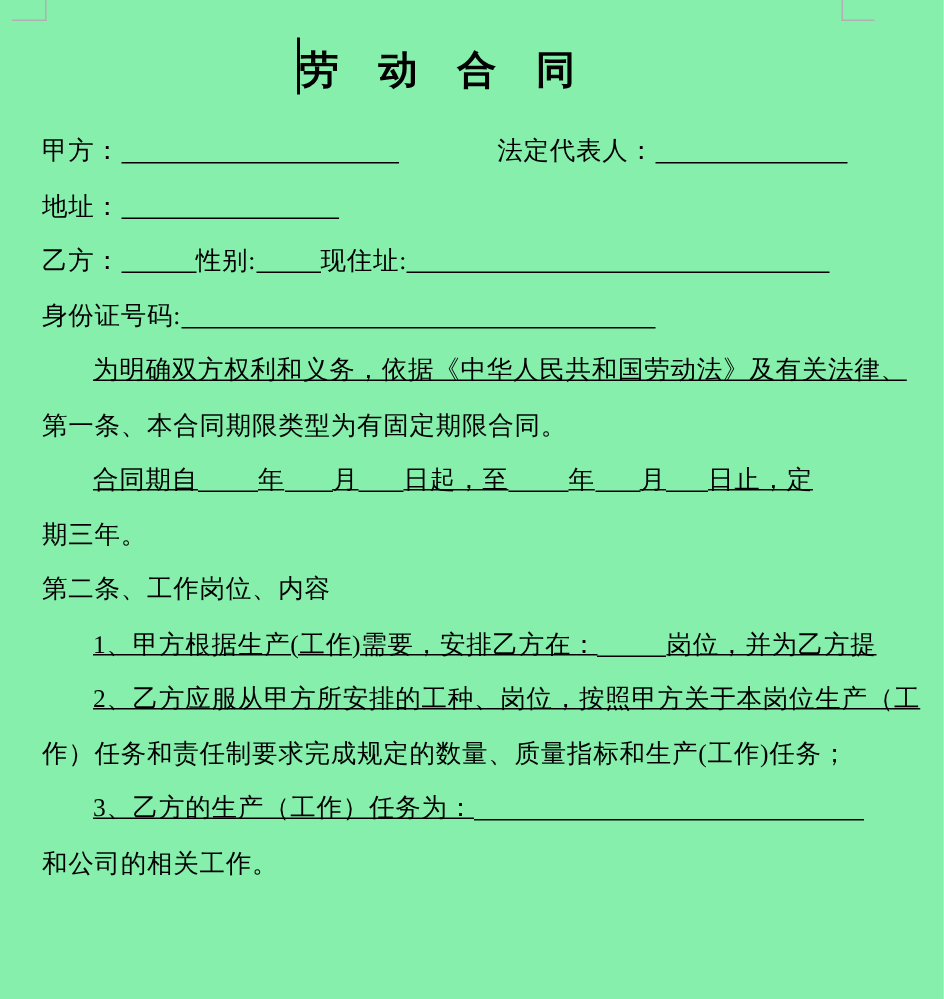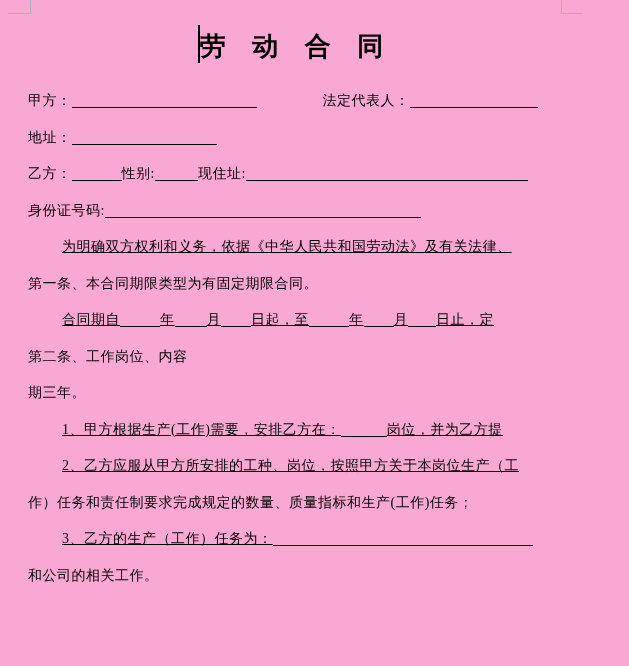--- a/index.html
+++ b/index.html
@@ -2,21 +2,21 @@
 <html><head>
 <meta charset="utf-8">
 <style>
   html, body { margin: 0; padding: 0; }
   body { background: #ffffff; }
 
   .page {
     position: relative;
     width: 629px;
     height: 666px;
-    background: #f9a8d4;
+    background: #86efac;
     color: #000000;
     font-family: "Liberation Serif", serif;
     overflow: hidden;
   }
 
   
   .mark { position: absolute; top: 0; height: 13px; }
   .mark-tl {
     left: 8px; width: 22px;
     border-right: 1px solid #b0b0b0;
@@ -52,21 +52,21 @@
     background: #000;
     vertical-align: -8px;
     letter-spacing: 0;
   }
 
   .body-lines { margin-top: 11px; }
 
   .line {
     height: 36.5px;
     line-height: 36.5px;
-    font-size: 14px;
+    font-size: 17px;
     white-space: nowrap;
   }
   .line.indent { padding-left: 34px; text-decoration: underline; }
 
   .run { letter-spacing: 0.5px; }
 
   .blank {
     display: inline-block;
     border-bottom: 1px solid #000000;
     height: 17px;
@@ -90,22 +90,22 @@
       <span class="caret"></span><span>劳 动 合 同</span>
     </div>
     <div class="body-lines">
         <div class="line"><span class="run">甲方：</span><span class="blank" style="width: 185px;"></span><span class="gap" style="width: 66px;"></span><span class="run">法定代表人：</span><span class="blank" style="width: 128px;"></span></div>
         <div class="line"><span class="run">地址：</span><span class="blank" style="width: 145px;"></span></div>
         <div class="line"><span class="run">乙方：</span><span class="blank" style="width: 50px;"></span><span class="run">性别:</span><span class="blank" style="width: 43px;"></span><span class="run">现住址:</span><span class="blank" style="width: 282px;"></span></div>
         <div class="line"><span class="run">身份证号码:</span><span class="blank" style="width: 316px;"></span></div>
         <div class="line indent"><span class="run">为明确双方权利和义务，依据《中华人民共和国劳动法》及有关法律、</span></div>
         <div class="line"><span class="run">第一条、本合同期限类型为有固定期限合同。</span></div>
         <div class="line indent"><span class="run">合同期自</span><span class="blank" style="width: 40px;"></span><span class="run">年</span><span class="blank" style="width: 32px;"></span><span class="run">月</span><span class="blank" style="width: 30px;"></span><span class="run">日起，至</span><span class="blank" style="width: 40px;"></span><span class="run">年</span><span class="blank" style="width: 30px;"></span><span class="run">月</span><span class="blank" style="width: 28px;"></span><span class="run">日止，定</span></div>
+        <div class="line"><span class="run">期三年。</span></div>
         <div class="line"><span class="run">第二条、工作岗位、内容</span></div>
-        <div class="line"><span class="run">期三年。</span></div>
         <div class="line indent"><span class="run">1、甲方根据生产(工作)需要，安排乙方在：</span><span class="blank" style="width: 46px;"></span><span class="run">岗位，并为乙方提</span></div>
         <div class="line indent"><span class="run">2、乙方应服从甲方所安排的工种、岗位，按照甲方关于本岗位生产（工</span></div>
         <div class="line"><span class="run">作）任务和责任制要求完成规定的数量、质量指标和生产(工作)任务；</span></div>
         <div class="line indent"><span class="run">3、乙方的生产（工作）任务为：</span><span class="blank" style="width: 260px;"></span></div>
         <div class="line"><span class="run">和公司的相关工作。</span></div>
       </div>
   </div>
 
 </div>
 

